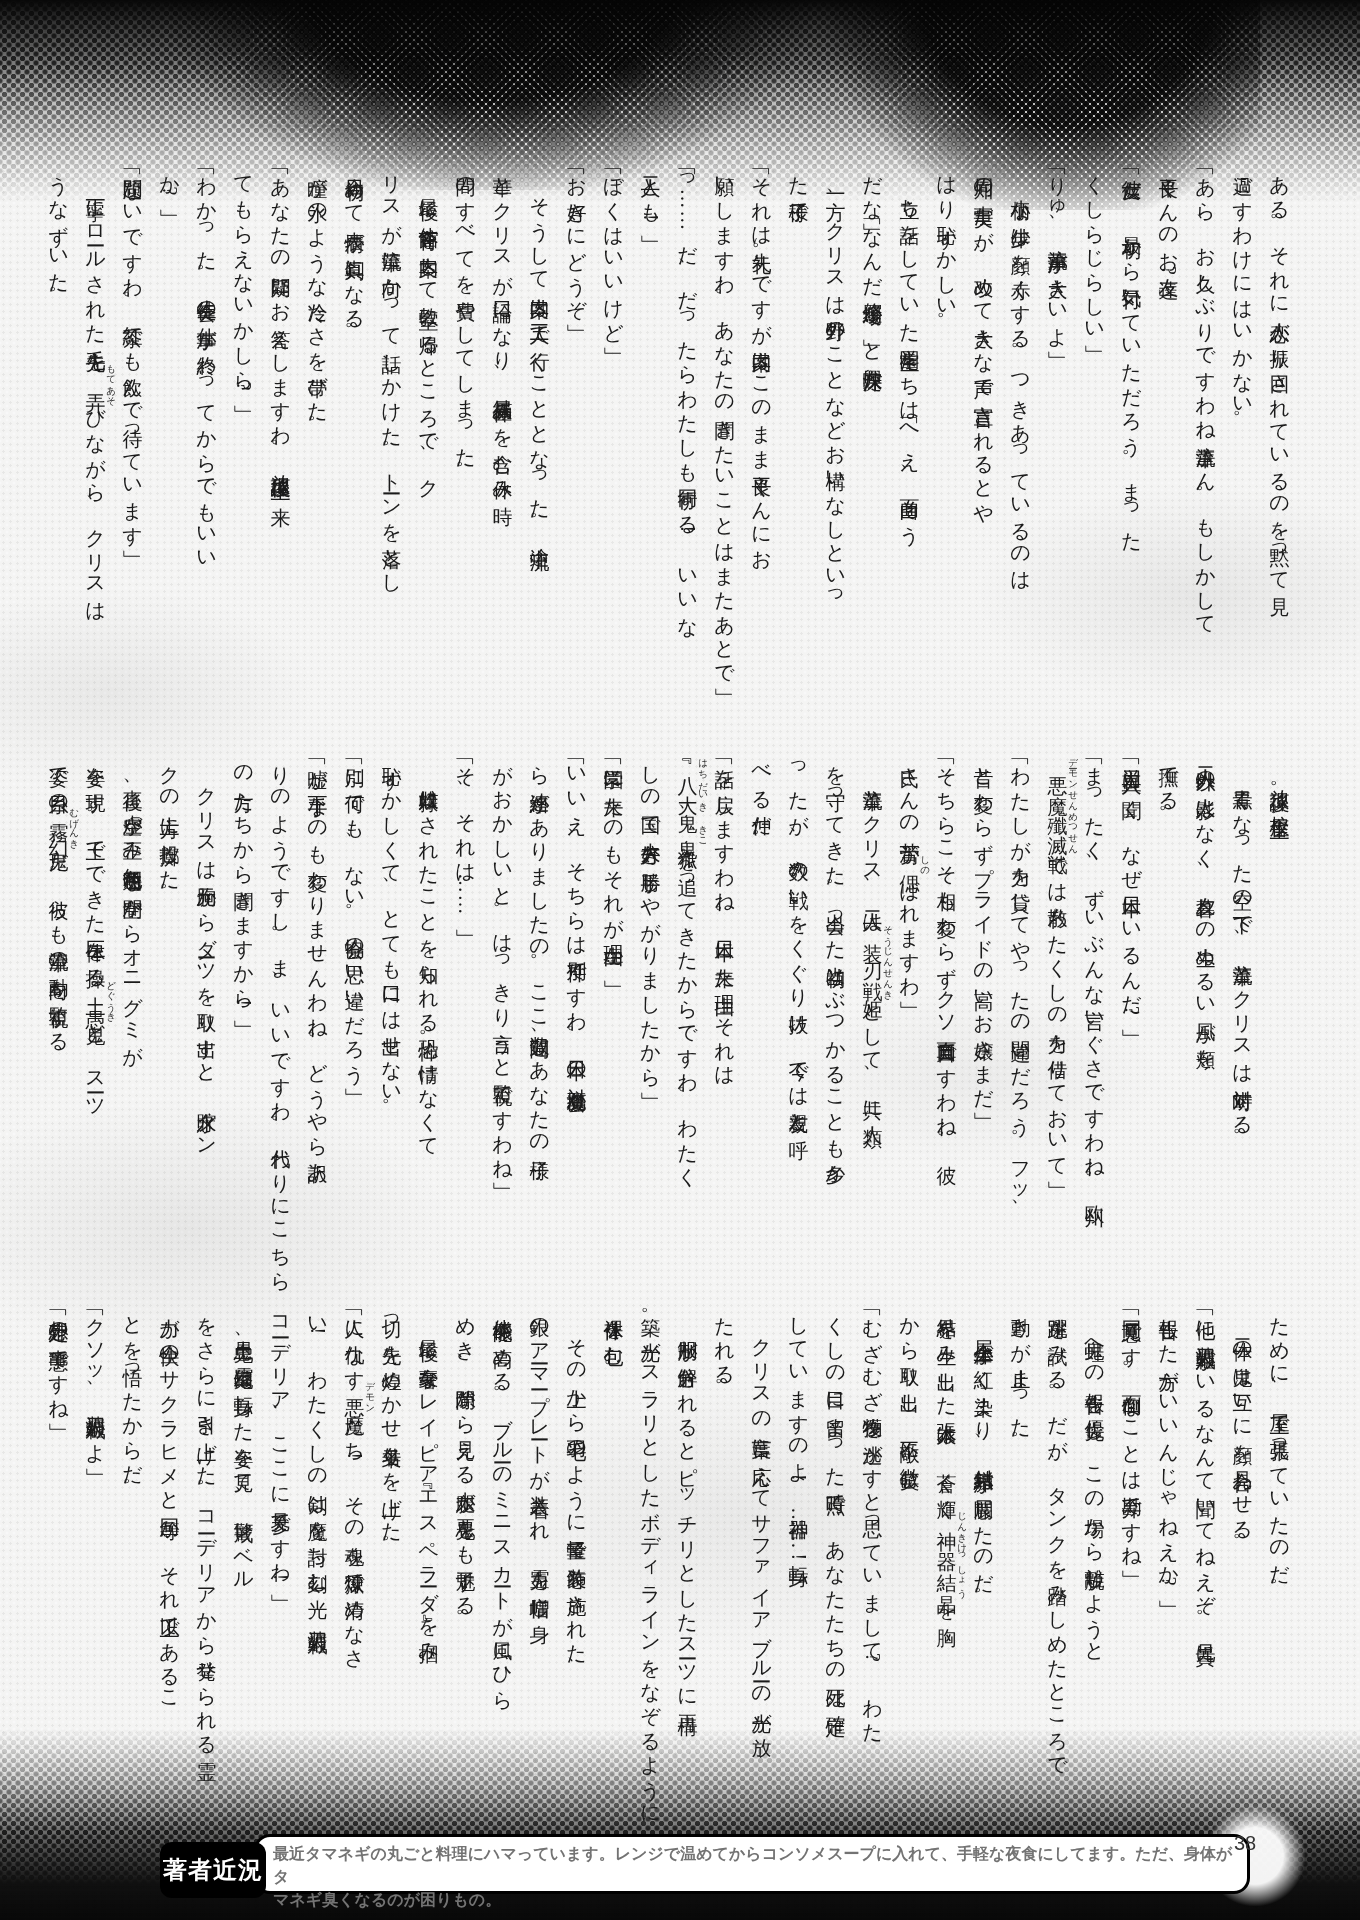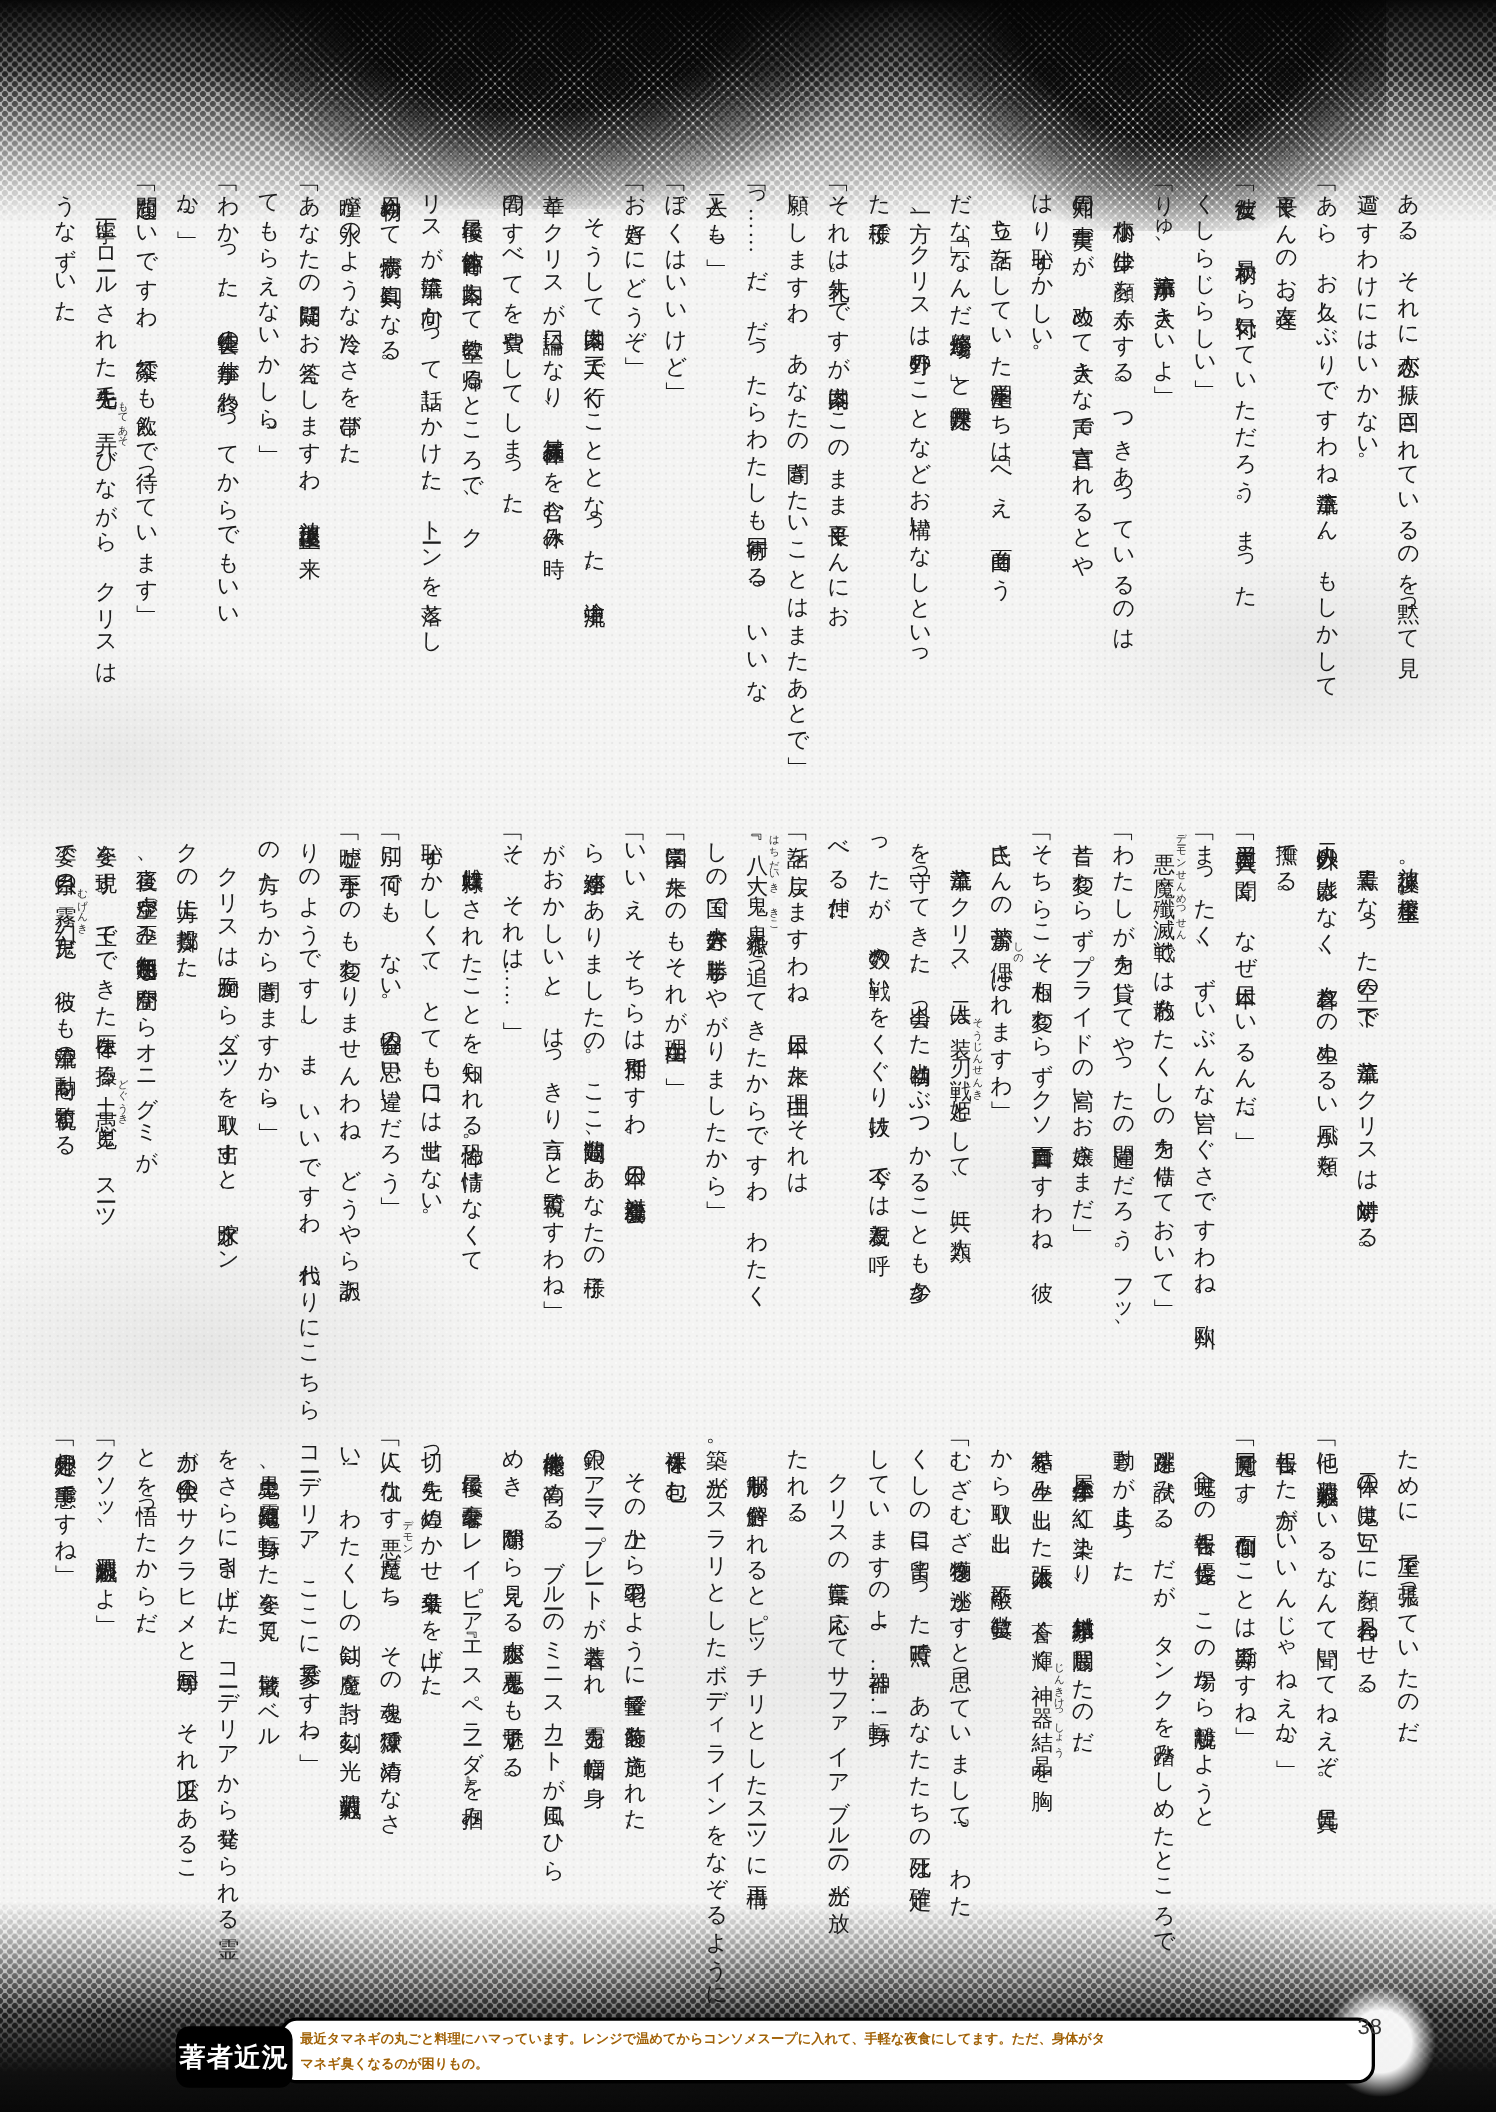--- a/index.html
+++ b/index.html
@@ -73,21 +73,21 @@
   .band-1{top:162px; height:545px;}
   .band-2{top:752px; height:545px;}
   .band-3{top:1303px; height:540px;}
   
   .footer-bar{position:absolute; left:160px; top:1834px; width:1090px; height:60px; z-index:3;}
   .footer-box{
     position:absolute; left:94px; top:0; right:0; bottom:0;
     background:#fff; border:3px solid #000; border-radius:16px;
     box-sizing:border-box; padding:5px 12px 4px 16px;
     font-family:"Liberation Sans","DejaVu Sans",sans-serif;
-    font-size:12px; font-weight:700; line-height:23px; color:#a16207;
+    font-size:16px; font-weight:700; line-height:23px; color:#737373;
   }
   .footer-label{
     position:absolute; left:0; top:8px; width:106px; height:56px;
     background:#000; border-radius:12px; z-index:2;
     display:flex; align-items:center; justify-content:center;
     font-family:Liberation Serif, serif;
     font-size:24px; font-weight:700; color:#fff; letter-spacing:1px;
   }
   .page-num-halo{
     position:absolute; left:1200px; top:1806px; width:110px; height:100px; z-index:2;

